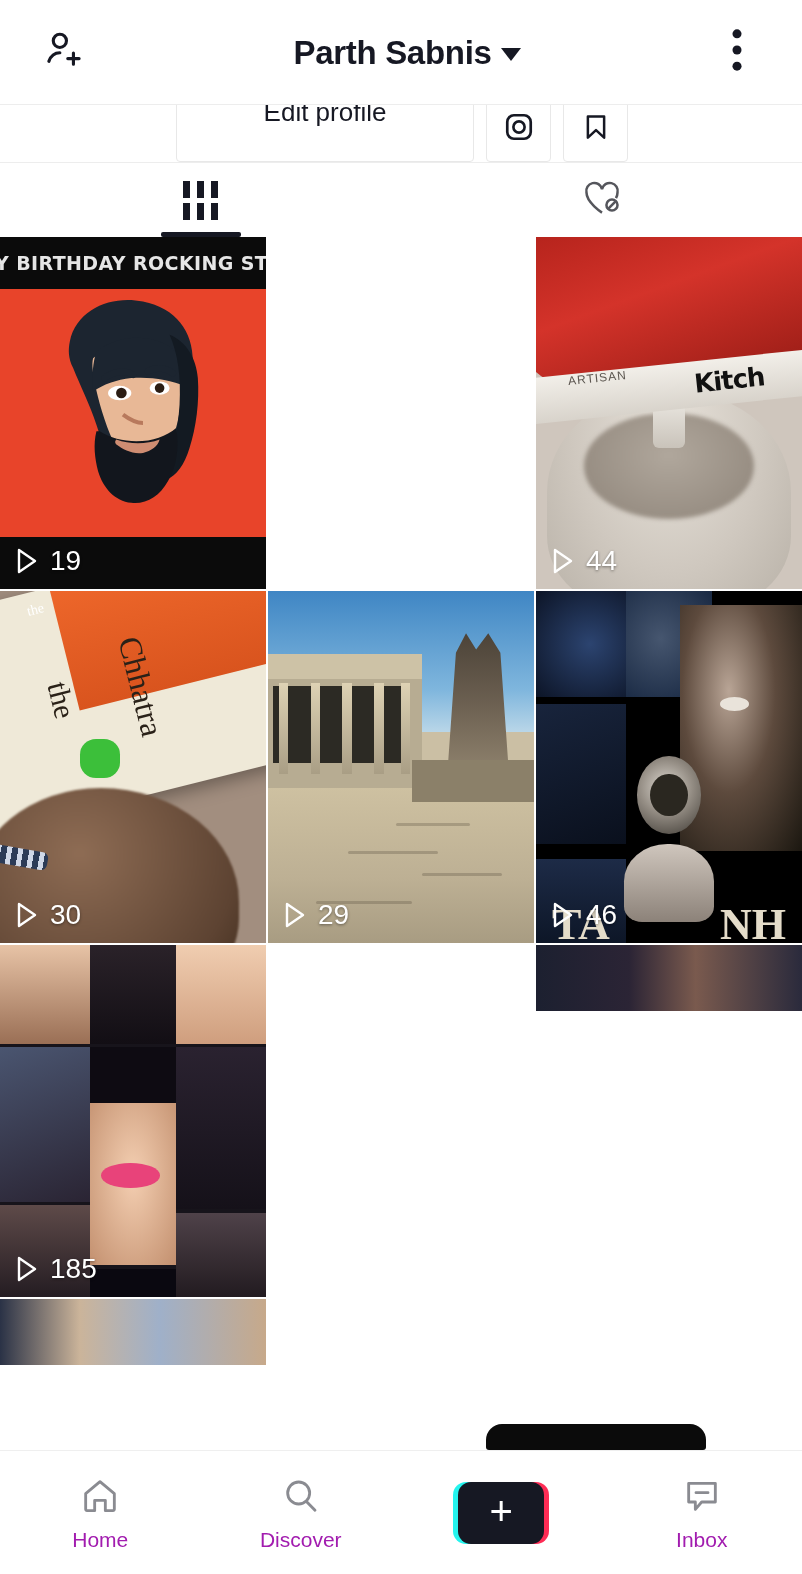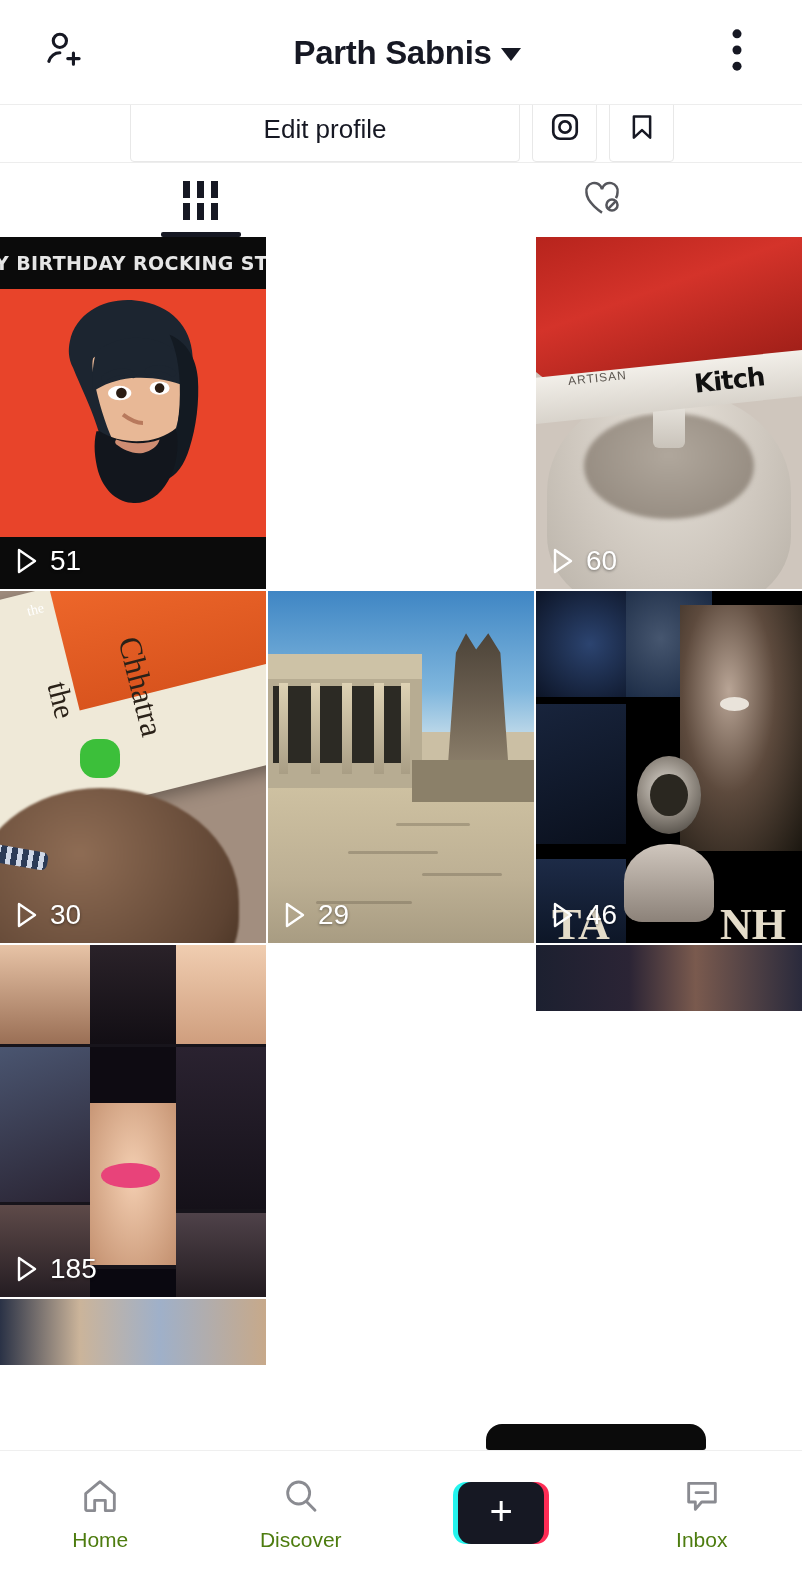--- a/index.html
+++ b/index.html
@@ -76,27 +76,26 @@
   }
   .action-row {
     display: flex;
     align-items: flex-start;
     justify-content: center;
     gap: 12px;
     margin-top: -9px;
     padding-left: 2px;
   }
   .edit-profile-btn {
-    width: 390px;
+    width: 298px;
     height: 66px;
     border: 1px solid #e8e8e8;
     border-radius: 4px;
     background: #fff;
     display: flex;
-    align-items: center;
     justify-content: center;
     font-size: 26px;
     color: #161823;
     box-sizing: border-box;
   }
   .sq-btn {
     width: 65px;
     height: 66px;
     border: 1px solid #e8e8e8;
     border-radius: 4px;
@@ -409,21 +408,21 @@
   .nav-item {
     display: flex;
     flex-direction: column;
     align-items: center;
     justify-content: center;
     gap: 9px;
     width: 140px;
   }
   .nav-label {
     font-size: 21px;
-    color: #4d7c0f;
+    color: #a21caf;
     line-height: 1;
   }
   .nav-item.active .nav-label {
     color: #161823;
     font-weight: bold;
   }
   .create-btn {
     width: 96px;
     height: 62px;
     position: relative;
@@ -566,21 +565,21 @@
         </svg>
       </div>
       <div class="v1-bottom"></div>
     </div>
     <div class="views">
       <span class="play-tri">
         <svg width="22" height="28" viewBox="0 0 22 28">
             <path d="M3 3 L19 14 L3 25 Z" fill="none" stroke="#fff" stroke-width="2.4" stroke-linejoin="round"></path>
           </svg>
       </span>
-      <span class="views-count">51</span>
+      <span class="views-count">19</span>
     </div>
   </div>
 
   <div class="cell empty"></div>
 
   <div class="cell">
     <div class="thumb v2">
       <div class="v2-red"></div>
       <div class="v2-bowl"></div>
       <div class="v2-inner"></div>
@@ -588,21 +587,21 @@
       <div class="v2-band"></div>
       <div class="v2-artisan">ARTISAN</div>
       <div class="v2-band-text">Kitch</div>
     </div>
     <div class="views">
       <span class="play-tri">
         <svg width="22" height="28" viewBox="0 0 22 28">
             <path d="M3 3 L19 14 L3 25 Z" fill="none" stroke="#fff" stroke-width="2.4" stroke-linejoin="round"></path>
           </svg>
       </span>
-      <span class="views-count">60</span>
+      <span class="views-count">44</span>
     </div>
   </div>
 
   <div class="cell">
     <div class="thumb v3">
       <div class="v3-book"></div>
       <div class="v3-spine"></div>
       <div class="v3-t3">the</div>
       <div class="v3-t1">the</div>
       <div class="v3-t2">Chhatra</div>

